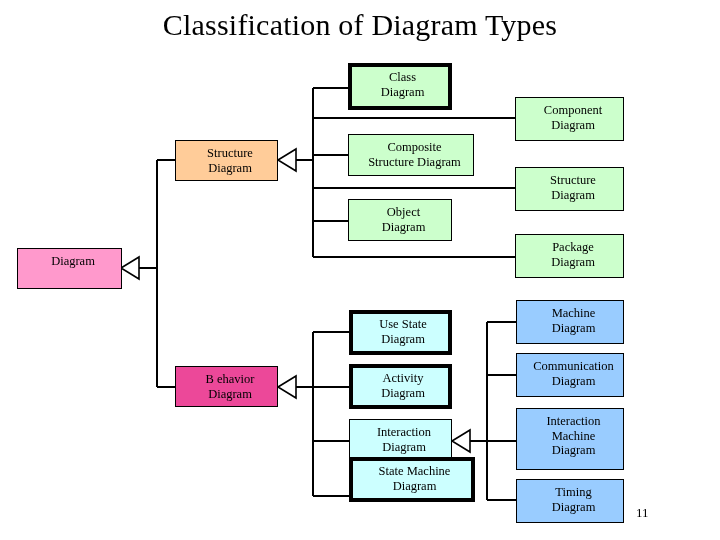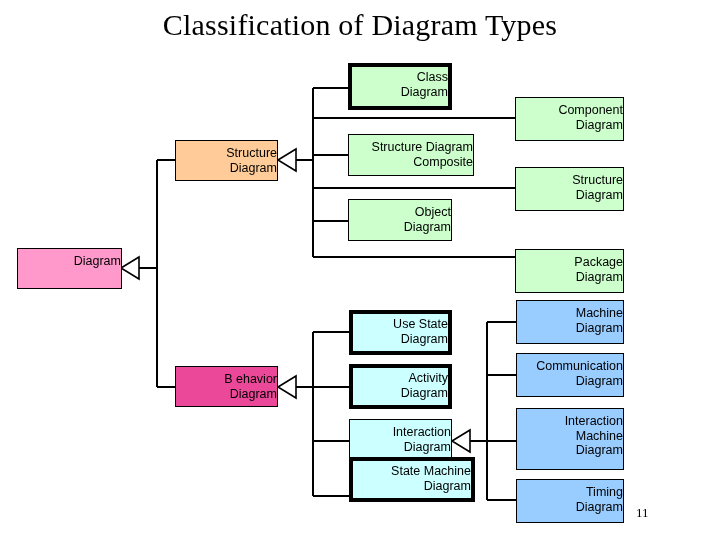--- a/index.html
+++ b/index.html
@@ -35,25 +35,25 @@
     top: 0;
     width: 720px;
     height: 540px;
     pointer-events: none;
   }
   .node {
     position: absolute;
     box-sizing: border-box;
     border: 1px solid #000000;
     color: #000000;
-    font-family: Liberation Sans, sans-serif;
+    font-family: Liberation Serif, serif;
     font-size: 12.5px;
     line-height: 14.5px;
     padding: 5px 0 0 7px;
-    text-align: right;
+    text-align: center;
     background: #ffffff;
     overflow: hidden;
   }
   .node.thick {
     border: 4px solid #000000;
     padding: 3px 0 0 5px;
   }
   .node .line {
     display: block;
     white-space: nowrap;
@@ -128,40 +128,40 @@
     <span class="line">B ehavior</span>
     <span class="line">Diagram</span>
   </div>
 
   <div class="node thick" style="left:348px; top:63px; width:104px; height:47px; background:#ccffcc;">
     <span class="line">Class</span>
     <span class="line">Diagram</span>
   </div>
 
   <div class="node" style="left:348px; top:134px; width:126px; height:42px; background:#ccffcc;">
+    <span class="line">Composite</span>
     <span class="line">Structure Diagram</span>
-    <span class="line">Composite</span>
   </div>
 
   <div class="node" style="left:348px; top:199px; width:104px; height:42px; background:#ccffcc;">
     <span class="line">Object</span>
     <span class="line">Diagram</span>
   </div>
 
   <div class="node" style="left:515px; top:97px; width:109px; height:44px; background:#ccffcc;">
     <span class="line">Component</span>
     <span class="line">Diagram</span>
   </div>
 
   <div class="node" style="left:515px; top:167px; width:109px; height:44px; background:#ccffcc;">
     <span class="line">Structure</span>
     <span class="line">Diagram</span>
   </div>
 
-  <div class="node" style="left:515px; top:234px; width:109px; height:44px; background:#ccffcc;margin-top:15px;">
+  <div class="node" style="left:515px; top:234px; width:109px; height:44px; background:#ccffcc;">
     <span class="line">Package</span>
     <span class="line">Diagram</span>
   </div>
 
   <div class="node thick" style="left:349px; top:310px; width:103px; height:45px; background:#ccffff;">
     <span class="line">Use State</span>
     <span class="line">Diagram</span>
   </div>
 
   <div class="node thick" style="left:349px; top:364px; width:103px; height:45px; background:#ccffff;">

